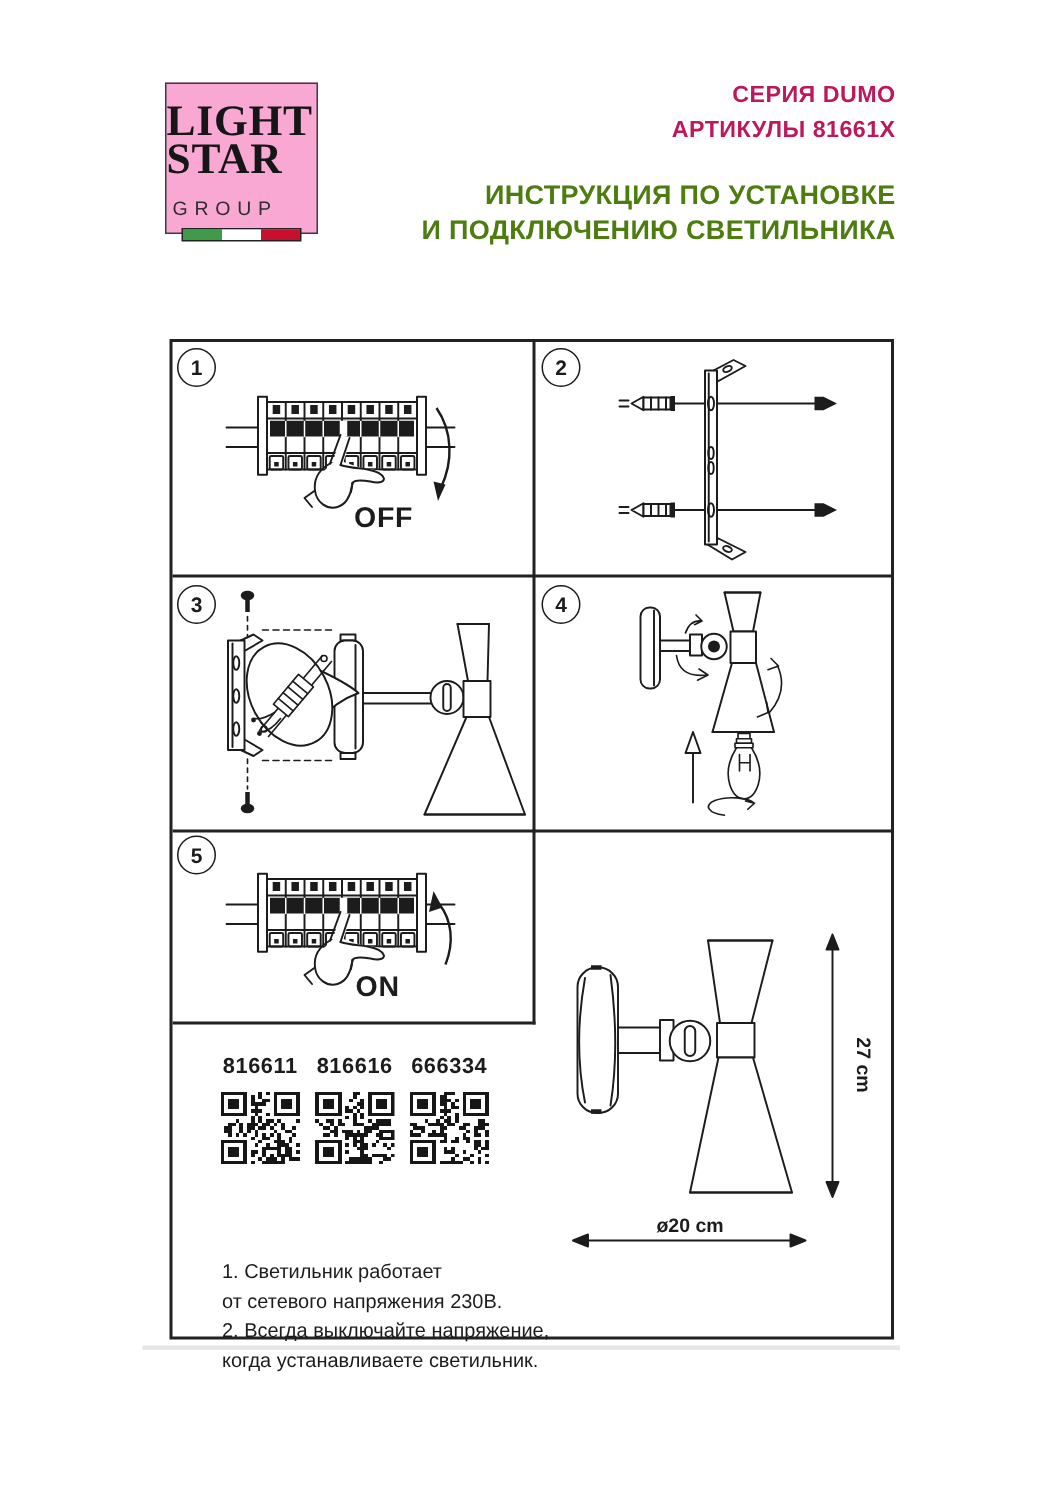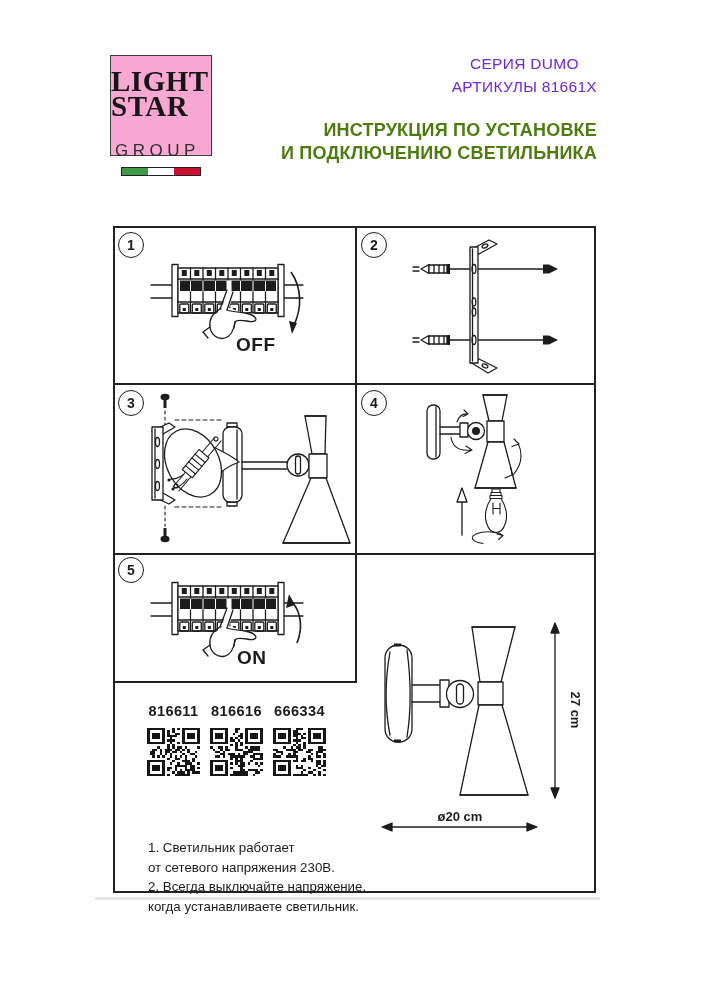--- a/index.html
+++ b/index.html
@@ -4,26 +4,26 @@
 <style>
   html,body{margin:0;padding:0;background:#fff;}
   .page{position:relative;width:707px;height:1000px;background:#fff;overflow:hidden;
         font-family:"Liberation Sans",sans-serif;color:#1c1c1c;}
   
   .logo-box{position:absolute;left:110px;top:55px;width:102px;height:101px;
             border:1.5px solid #3c3c3c;box-sizing:border-box;text-align:left;background:#f9a8d4;}
   .logo-word{font-family:"Liberation Serif",serif;font-weight:700;font-size:29px;
              line-height:25px;letter-spacing:.5px;color:#161616;}
   .logo-word.first{margin-top:13px;}
-  .logo-group{margin-top:22px;font-size:17px;letter-spacing:4.5px;padding-left:4px;color:#2e2e2e;}
+  .logo-group{margin-top:12px;font-size:13px;letter-spacing:4.5px;padding-left:4px;color:#2e2e2e;}
   .flag{width:78px;height:7px;margin:6px auto 0;border:1px solid #222;display:flex;box-sizing:content-box;}
   .flag span{flex:1;}
   
-  .hdr{position:absolute;right:110px;top:52px;text-align:center;font-weight:400;
-       font-size:15.5px;line-height:23px;letter-spacing:.3px;color:#6d28d9;}
+  .hdr{position:absolute;right:110px;top:52px;text-align:right;font-weight:700;
+       font-size:15.5px;line-height:23px;letter-spacing:.3px;color:#be185d;}
   .title{position:absolute;right:110px;top:119px;text-align:right;font-weight:700;
          font-size:18px;line-height:23px;letter-spacing:.2px;color:#4d7c0f;}
   
   .board{position:absolute;left:113px;top:226px;width:483px;height:667px;
          border:2px solid #222;box-sizing:border-box;background:#fff;}
   .gl{position:absolute;background:#222;}
   .panel{position:absolute;}
   .stepnum{position:absolute;width:26px;height:26px;border:1.7px solid #1c1c1c;border-radius:50%;
            background:#fff;display:flex;align-items:center;justify-content:center;
            font-size:14px;font-weight:700;box-sizing:border-box;}

